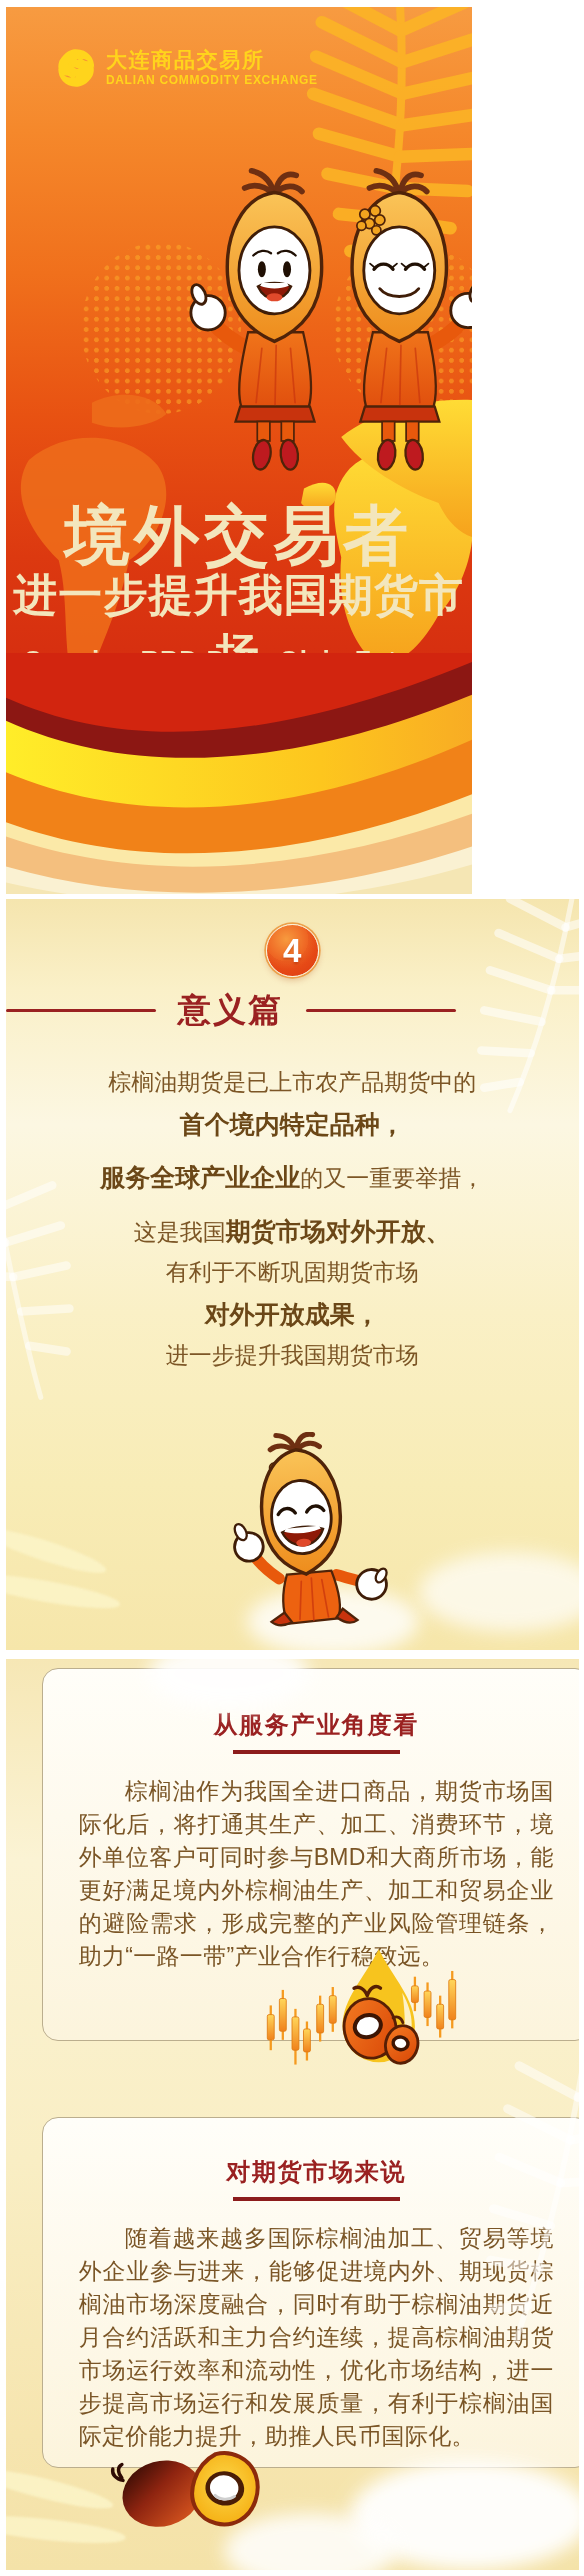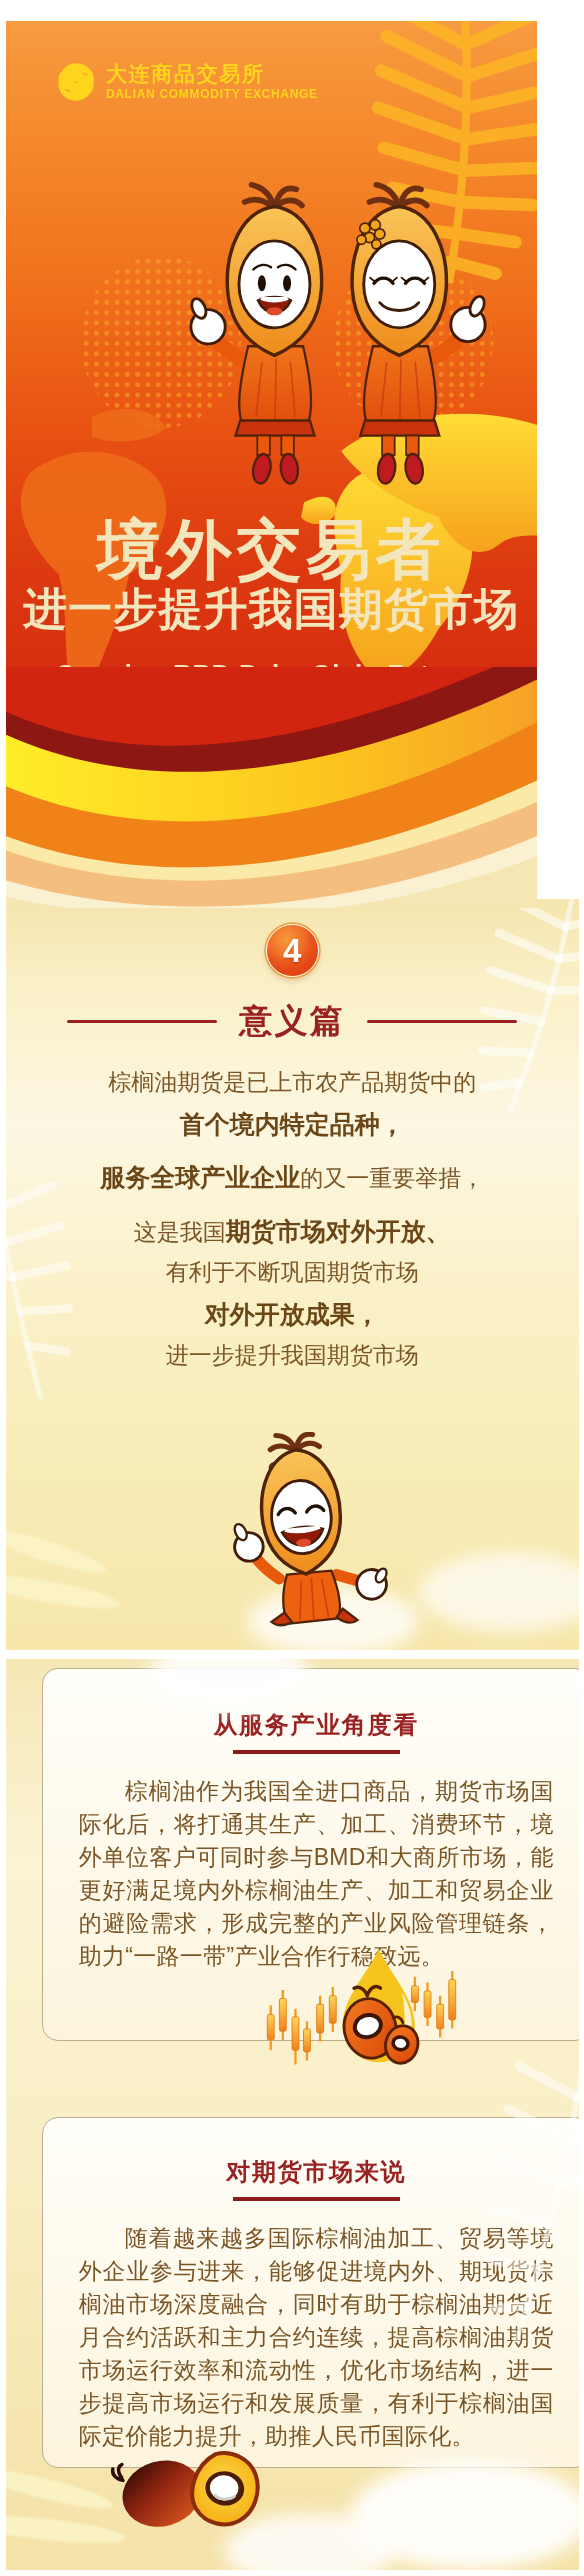--- a/index.html
+++ b/index.html
@@ -3,21 +3,21 @@
 <meta charset="utf-8">
 <style>
   html,body{margin:0;padding:0;background:#ffffff;}
   *{box-sizing:border-box;}
   .page{
     position:relative;width:585px;height:2576px;background:#ffffff;
     font-family:"Liberation Sans","DejaVu Sans",sans-serif;overflow:hidden;
   }
   
   .banner{
-    position:absolute;left:5.7px;top:21px;width:531px;height:887px;overflow:hidden;
+    position:absolute;left:5.7px;top:7px;width:466px;height:887px;overflow:hidden;
     background:linear-gradient(180deg,#F79B41 0%,#F5882B 14%,#F0701C 30%,#E85212 46%,#DC3910 62%,#D42B10 78%,#CF2410 100%);
   }
   .logo{position:absolute;left:49px;top:40px;display:flex;align-items:center;gap:9.2px;z-index:6;}
   .logo-text .cn{font-size:21px;font-weight:700;color:#FFD41C;letter-spacing:1.7px;line-height:1.05;}
   .logo-text .en{font-size:12px;font-weight:700;color:#FFD41C;letter-spacing:0.7px;margin-top:2.3px;}
   .banner-leaf{position:absolute;right:-10.3px;top:-11.5px;z-index:1;opacity:.92;}
   .dots{
     position:absolute;width:160px;height:172px;border-radius:50%;z-index:2;opacity:.55;
     background-image:radial-gradient(circle,rgba(252,173,42,.95) 2.1px,rgba(252,173,42,0) 2.5px);
     background-size:10.3px 10.3px;
@@ -40,21 +40,21 @@
   .frond{position:absolute;pointer-events:none;}
   .badge-wrap{position:absolute;left:0;top:25px;width:100%;display:flex;justify-content:center;z-index:4;}
   .badge{
     width:53px;height:53px;border-radius:50%;position:relative;
     background:radial-gradient(circle at 38% 28%,#F79A3E 0%,#EE6322 45%,#E1431507 0),radial-gradient(circle at 40% 30%,#F69038,#E64A16 62%,#DC3A12 100%);
     border:1.7px solid #FBF4DE;
     box-shadow:0 0 0 1.7px #ECA04A,0 3.4px 6.9px rgba(170,60,0,.25);
     display:flex;align-items:center;justify-content:center;
   }
   .badge span{color:#ffffff;font-size:33px;font-weight:700;line-height:1;text-shadow:0 1.7px 2.3px rgba(140,30,0,.35);}
-  .chapter-row{position:absolute;left:0;top:100px;width:100%;display:flex;align-items:center;justify-content:center;gap:22px;z-index:4;}
+  .chapter-row{position:absolute;left:0;top:89px;width:100%;display:flex;align-items:center;justify-content:flex-start;gap:22px;z-index:4;}
   .chapter-line{width:150px;height:3.4px;background:#9A2121;border-radius:1.7px;}
   .chapter-title{font-size:33px;font-weight:700;color:#9A2121;letter-spacing:2.3px;}
   .intro{position:absolute;left:0;top:167px;width:100%;text-align:center;z-index:4;color:#7C5626;}
   .intro .ln{font-size:23px;line-height:33px;}
   .intro b{font-weight:700;color:#6B4717;font-size:25px;}
   .intro .only-b{font-size:25px;line-height:36px;}
   .mb-s{margin-bottom:6.9px;}
   .mb-m{margin-bottom:19.5px;}
   .mascot2{position:absolute;left:205px;top:533px;z-index:4;}
   .blade{position:absolute;background:rgba(252,244,200,.85);border-radius:50%;filter:blur(1.1px);z-index:1;}

